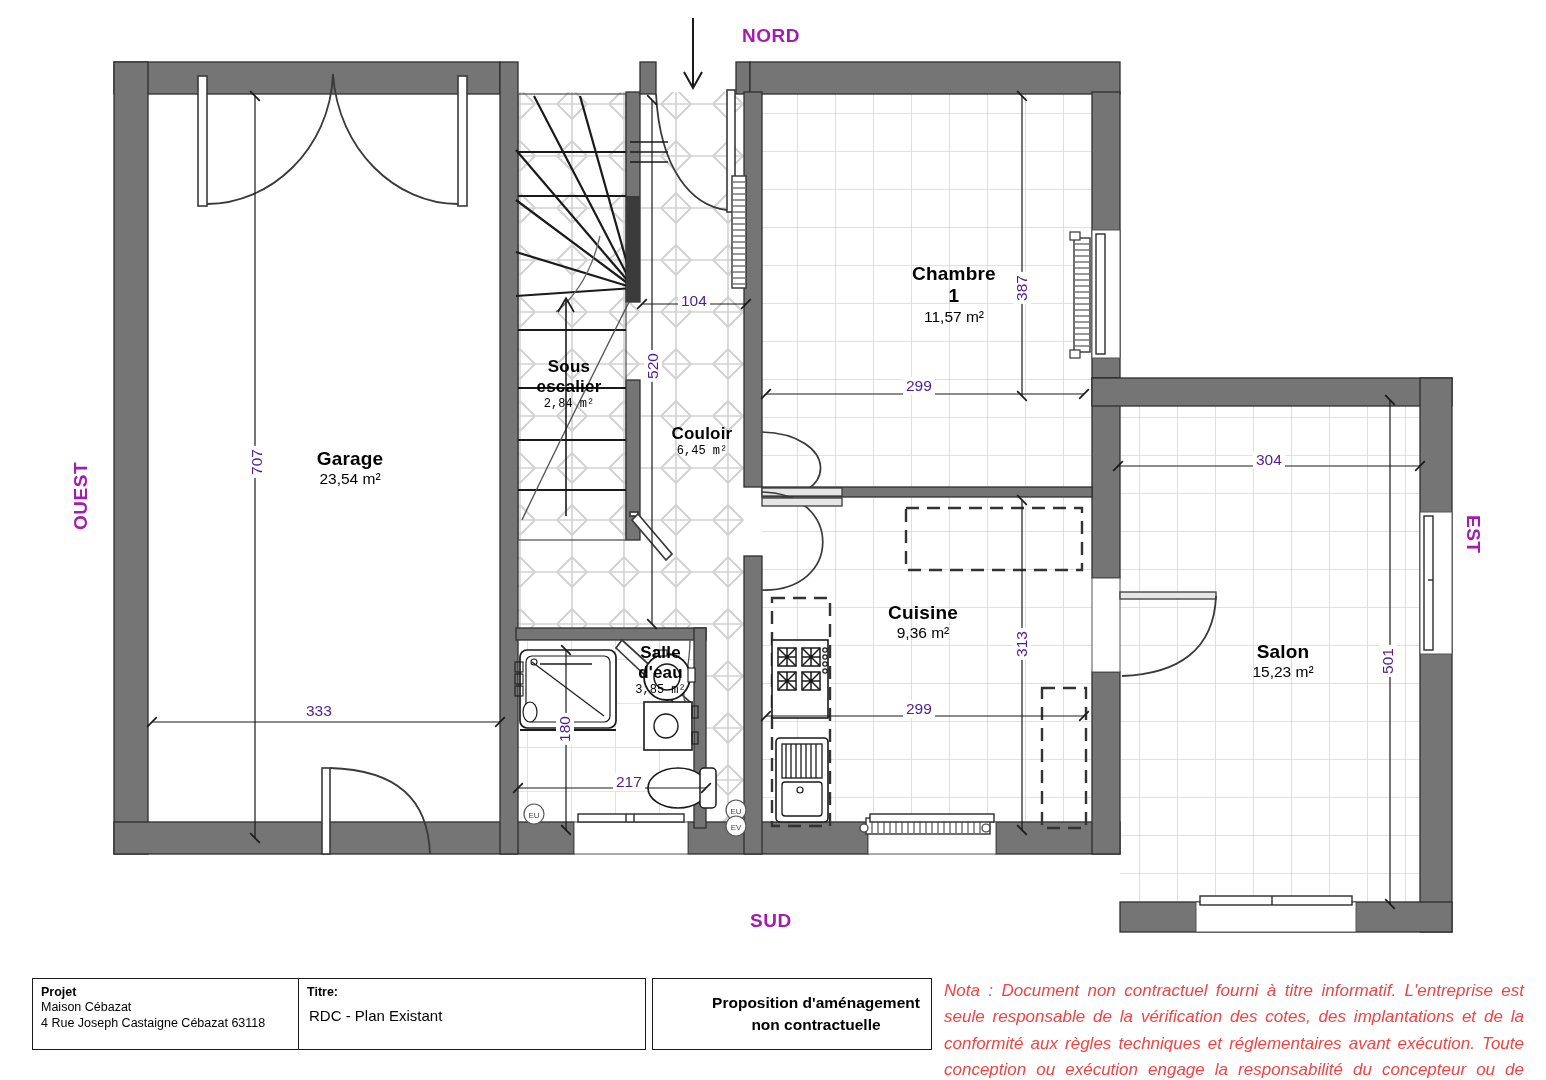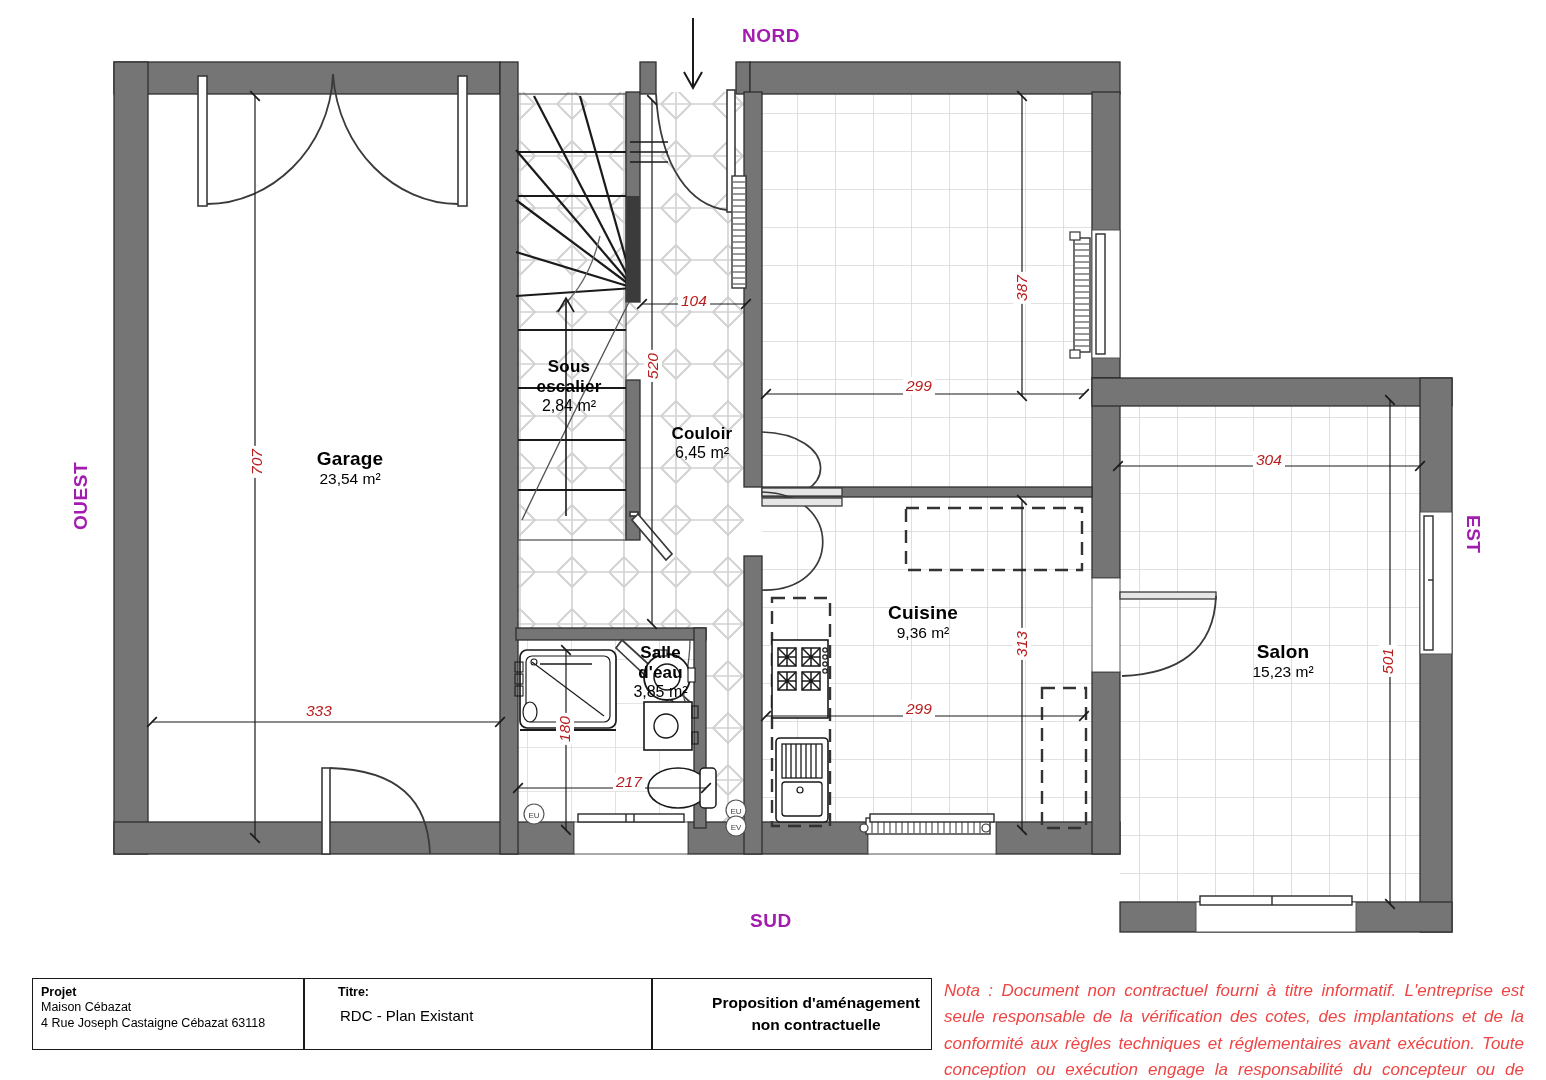--- a/index.html
+++ b/index.html
@@ -18,40 +18,40 @@
   #compass-nord{left:742px;top:25px;}
   #compass-sud{left:750px;top:910px;}
   #compass-ouest{left:70px;top:462px;transform:rotate(180deg);}
   #compass-est{left:1462px;top:515px;}
 
   
   .room{position:absolute;text-align:center;line-height:1.18;}
   .room .rname{font-weight:bold;font-size:19px;letter-spacing:.2px;}
   .room .rarea{font-size:15.5px;font-weight:500;}
   .room.sm .rname{font-size:17px;}
-  .room.sm .rarea{font-size:16px;}
+  .room.sm .rarea{font-size:12px;font-family:Liberation Mono, monospace;}
 
   #room-garage{left:255px;top:448px;width:190px;}
   #room-sousesc{left:510px;top:357px;width:118px;}
   #room-couloir{left:652px;top:424px;width:100px;}
   #room-chambre1{left:880px;top:263px;width:148px;}
   #room-cuisine{left:858px;top:602px;width:130px;}
   #room-salledeau{left:608px;top:643px;width:105px;}
   #room-salon{left:1218px;top:641px;width:130px;}
 
   
-  .dim{position:absolute;font-size:15.5px;color:#b91c1c;background:#fff;padding:0 3px;font-style:italic;}
+  .dim{position:absolute;font-size:15.5px;color:#4c1d95;background:#fff;padding:0 3px;}
   .dim.v{writing-mode:vertical-rl;transform:rotate(180deg);padding:3px 0;}
 
   
   #titleblock{position:absolute;left:32px;top:978px;width:900px;height:76px;}
   .tb-cell{position:absolute;top:0;height:72px;box-sizing:border-box;
            border:1.6px solid #1a1a1a;background:#fff;}
   #tb-projet{left:0;width:272px;}
-  #tb-titre{left:272px;width:348px;padding-left:25px;}
+  #tb-titre{left:266px;width:348px;}
   #tb-prop{left:620px;width:280px;display:flex;flex-direction:column;
            align-items:center;justify-content:center;padding-left:48px;}
   .tb-label{font-size:12.5px;font-weight:bold;padding:6px 8px 0 8px;}
   .tb-line{font-size:12.5px;padding:1px 8px;white-space:nowrap;}
   .tb-titre-val{font-size:15px;padding:8px 10px;}
   .tb-prop-l{font-size:15.5px;font-weight:bold;text-align:center;line-height:1.45;}
 
   #nota{position:absolute;left:944px;top:978px;width:580px;
         font-size:17px;font-style:italic;line-height:1.55;
         text-align:justify;color:#ef4444;}
@@ -447,20 +447,25 @@
   <div class="rname">Sous</div>
   <div class="rname">escalier</div>
   <div class="rarea">2,84 m²</div>
 </div>
 
 <div class="room sm" id="room-couloir">
   <div class="rname">Couloir</div>
   <div class="rarea">6,45 m²</div>
 </div>
 
+<div class="room" id="room-chambre1">
+  <div class="rname">Chambre</div>
+  <div class="rname">1</div>
+  <div class="rarea">11,57 m²</div>
+</div>
 
 <div class="room" id="room-cuisine">
   <div class="rname">Cuisine</div>
   <div class="rarea">9,36 m²</div>
 </div>
 
 <div class="room sm" id="room-salledeau">
   <div class="rname">Salle</div>
   <div class="rname">d'eau</div>
   <div class="rarea">3,85 m²</div>

